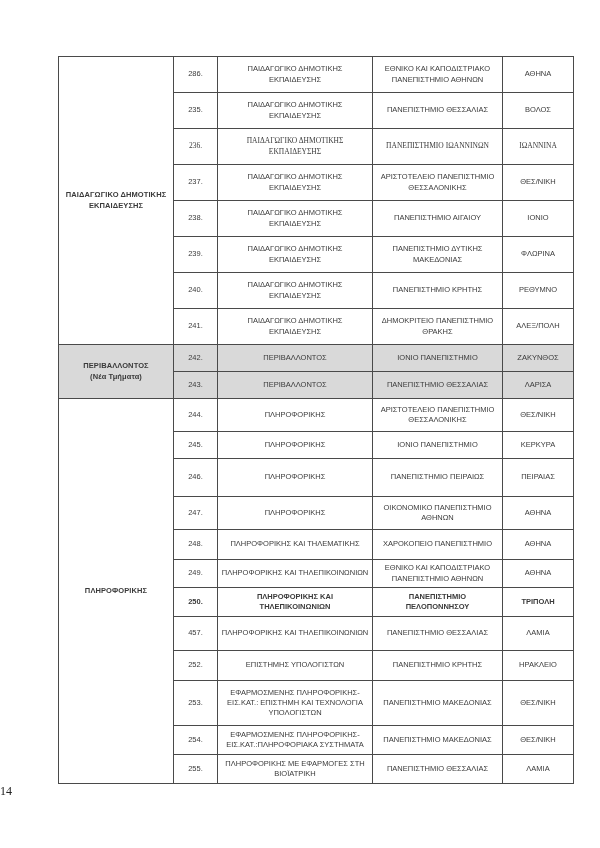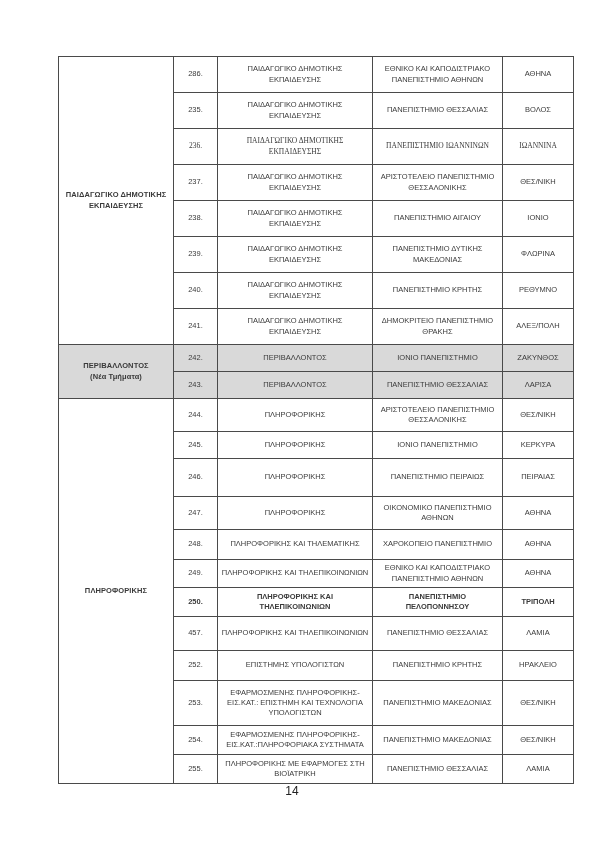--- a/index.html
+++ b/index.html
@@ -46,22 +46,21 @@
   td.cell-num{
     font-size:7.5px;
   }
   tr.shaded td{
     background:var(--shaded-bg);
   }
   .page-number{
     position:absolute;
     left:0;right:16px;
     top:784px;
-    text-align:center;
-    font-family:Liberation Sans, sans-serif;
+    font-family:Liberation Serif, serif;
     font-size:12px;
     color:#222;
   }
 </style>
 </head>
 <body>
 
 <div class="page">
   <table class="dept-table">
     <colgroup>

